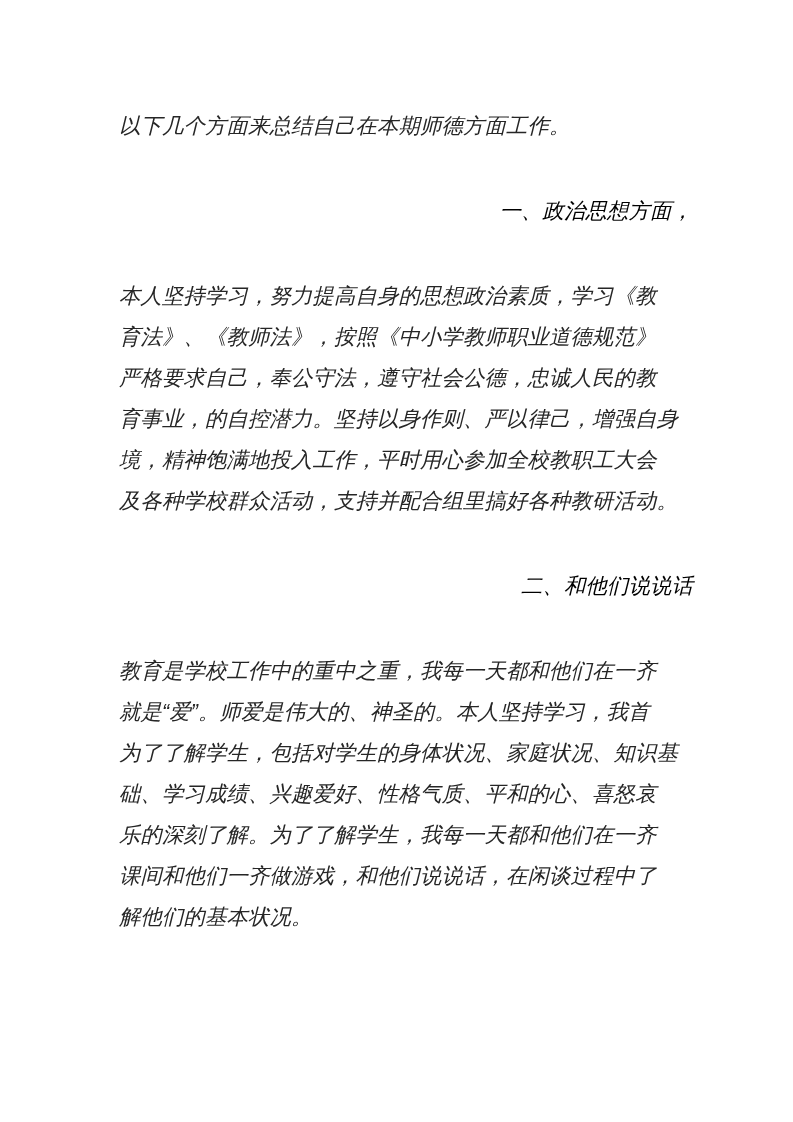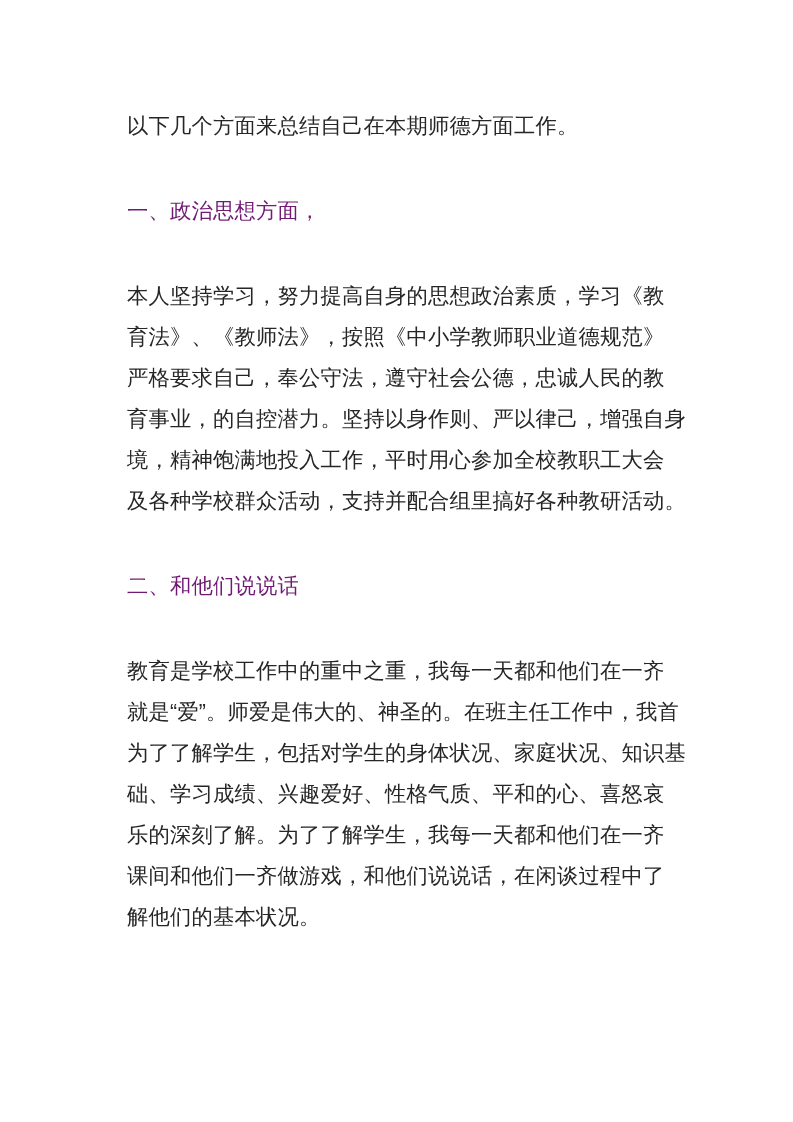--- a/index.html
+++ b/index.html
@@ -14,32 +14,34 @@
     font-family: "Liberation Sans", sans-serif;
   }
   .page {
     box-sizing: border-box;
     width: 793px;
     height: 1122px;
     background: #ffffff;
     padding: 106px 100px 0 119px;
   }
   .block {
-    margin: 0 0 44px 8px;
+    margin: 0 0 44px 0;
+    font-style: italic;
   }
   .line {
     font-size: 21.3px;
     line-height: 41px;
     letter-spacing: 0.2px;
     color: #262626;
     white-space: nowrap;
     font-weight: 400;
   }
   .heading .line {
-    color: #701a75;
+    color: #000000;
+    text-align: right;
   }
 </style>
 </head>
 <body>
 
 <div class="page">
 
   <div class="block paragraph">
     <div class="line">以下几个方面来总结自己在本期师德方面工作。</div>
   </div>
@@ -56,21 +58,21 @@
     <div class="line">境，精神饱满地投入工作，平时用心参加全校教职工大会</div>
     <div class="line">及各种学校群众活动，支持并配合组里搞好各种教研活动。</div>
   </div>
 
   <div class="block heading">
     <div class="line">二、和他们说说话</div>
   </div>
 
   <div class="block paragraph">
     <div class="line">教育是学校工作中的重中之重，我每一天都和他们在一齐</div>
-    <div class="line">就是“爱”。师爱是伟大的、神圣的。在班主任工作中，我首</div>
+    <div class="line">就是“爱”。师爱是伟大的、神圣的。本人坚持学习，我首</div>
     <div class="line">为了了解学生，包括对学生的身体状况、家庭状况、知识基</div>
     <div class="line">础、学习成绩、兴趣爱好、性格气质、平和的心、喜怒哀</div>
     <div class="line">乐的深刻了解。为了了解学生，我每一天都和他们在一齐</div>
     <div class="line">课间和他们一齐做游戏，和他们说说话，在闲谈过程中了</div>
     <div class="line">解他们的基本状况。</div>
   </div>
 
 </div>
 
 </body></html>

